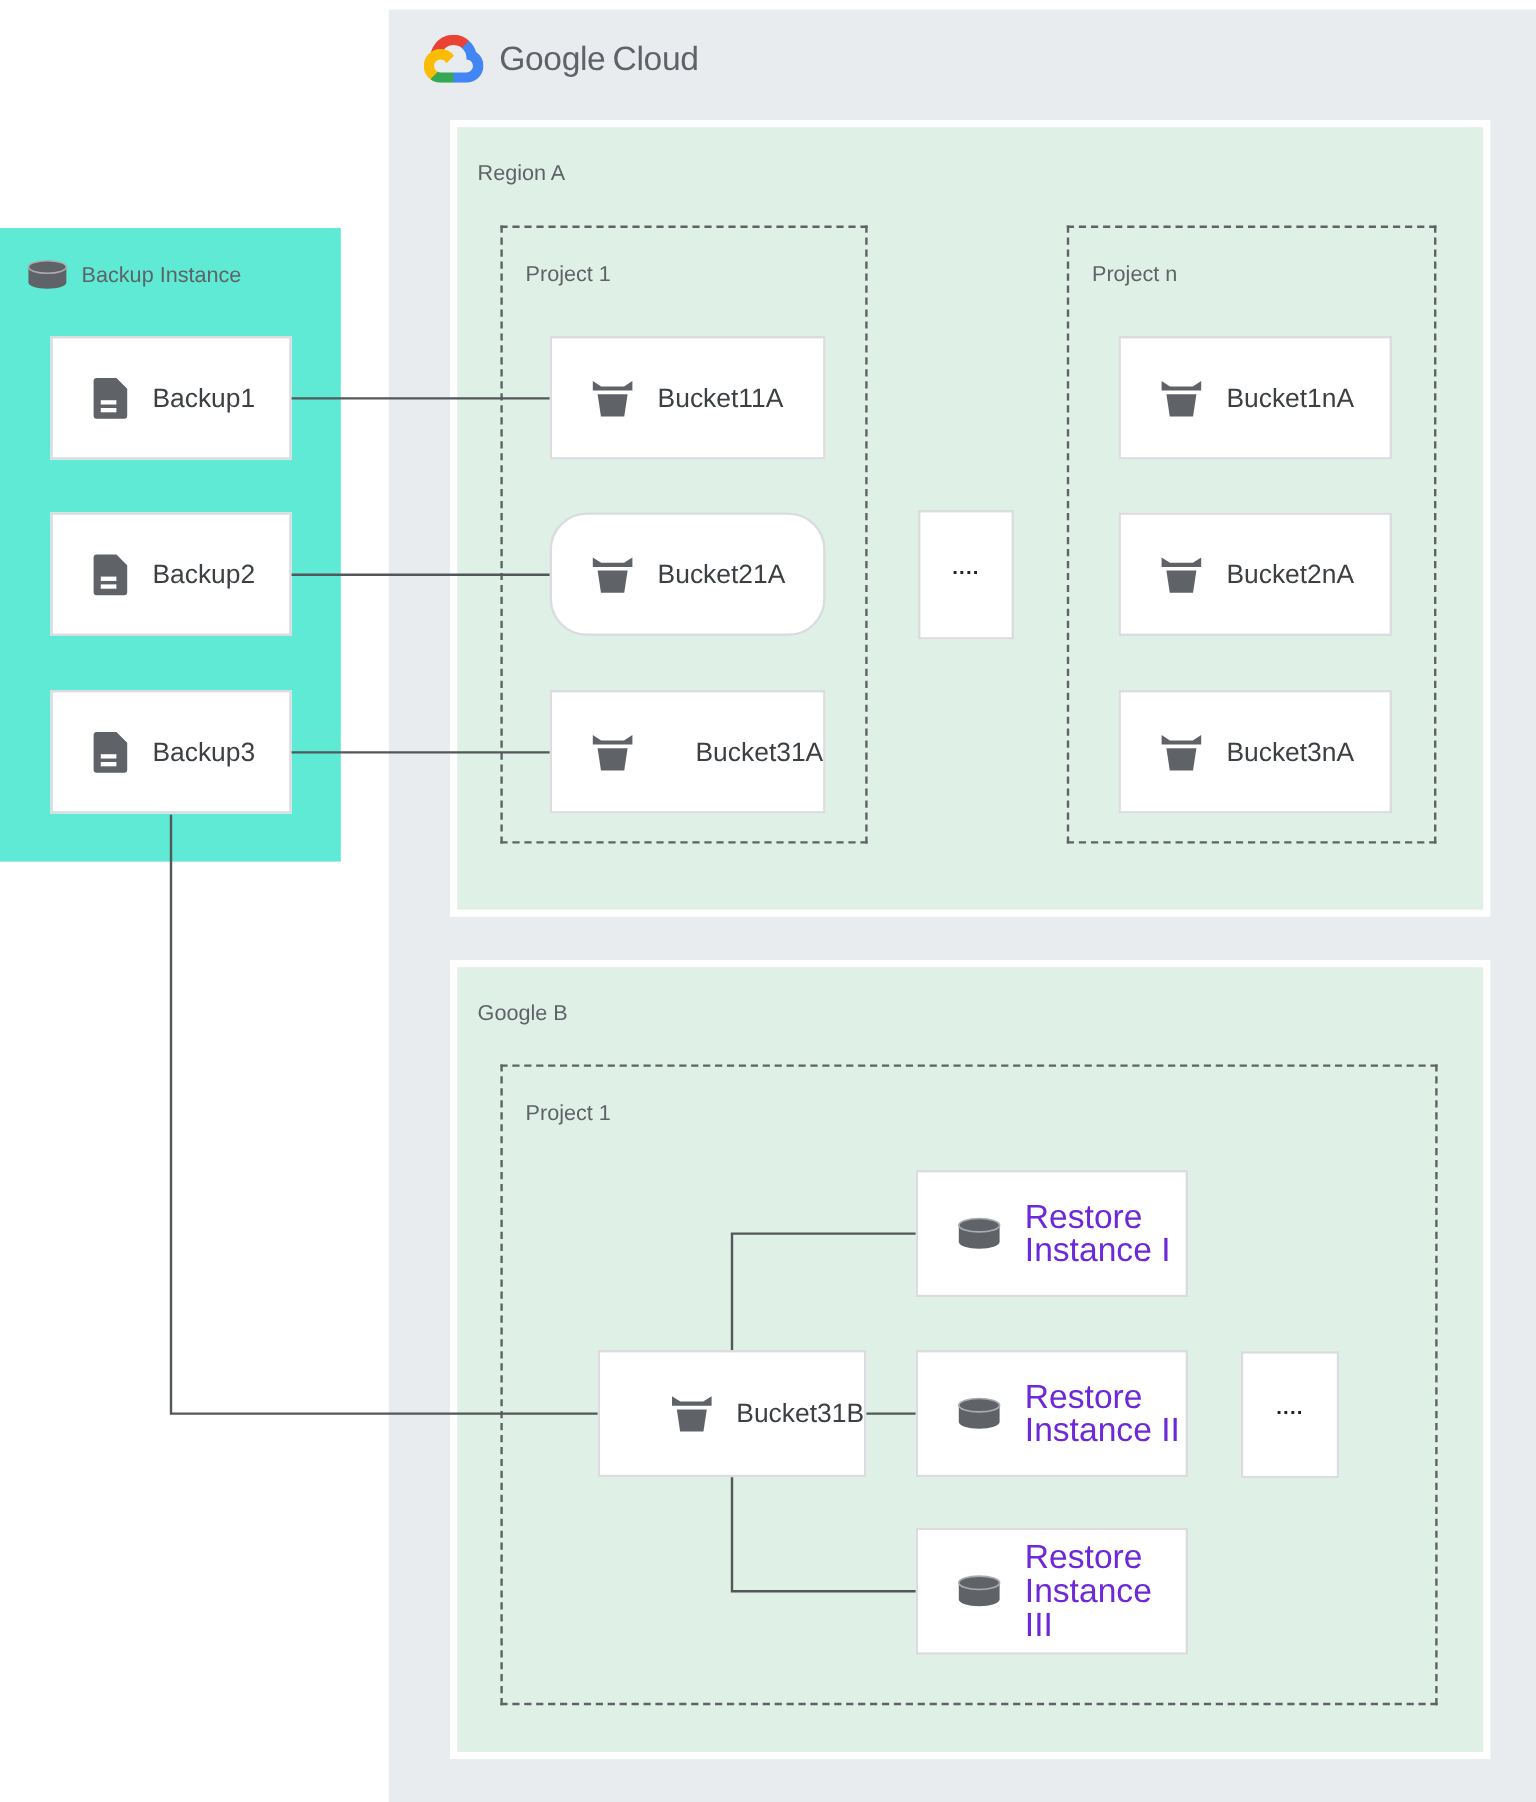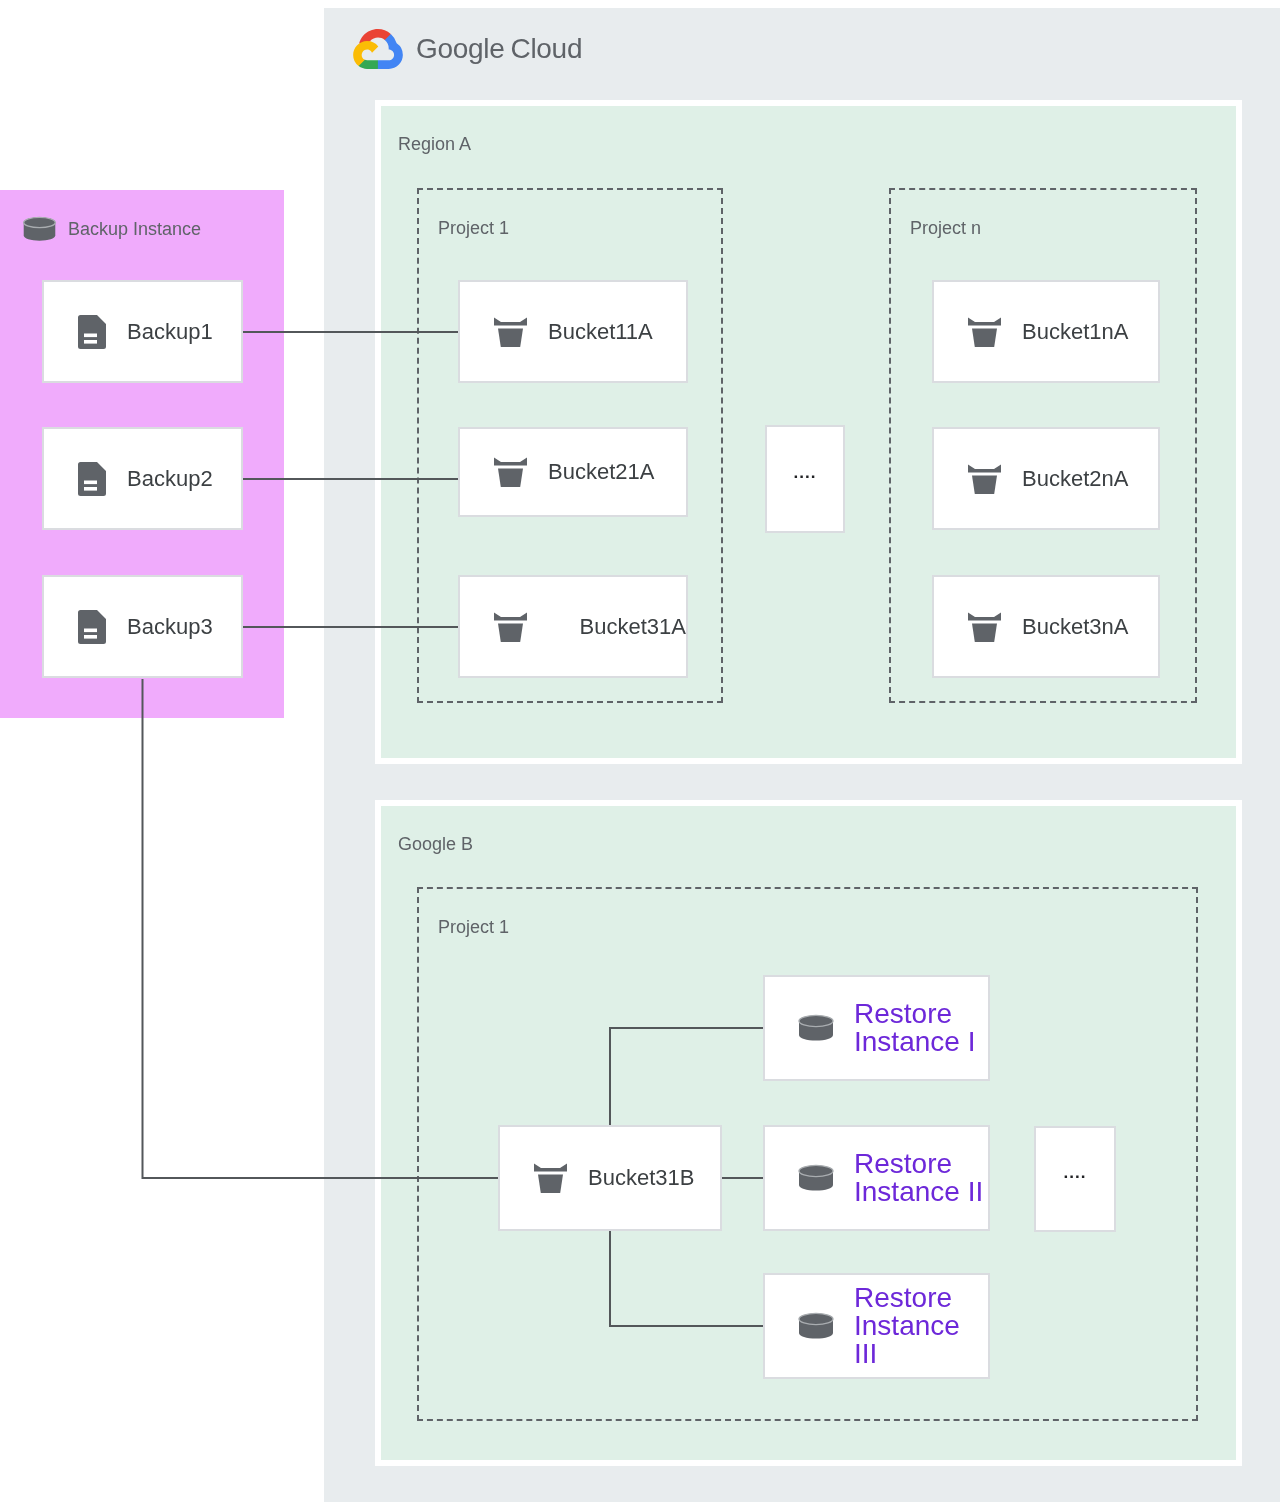--- a/index.html
+++ b/index.html
@@ -12,21 +12,21 @@
 
   
   .logo { position:absolute; left:353px; top:29px; display:flex; align-items:center; gap:13px; z-index:2; }
   .logo svg { width:50px; height:40px; }
   .logo-text { font-size:28px; color:#5f6368; letter-spacing:-0.3px; }
   .logo-text .g1 { font-weight:500; }
   .logo-text .g2 { font-weight:400; margin-left:6px; }
 
   
   .yellow-panel { position:absolute; left:0; top:190px; width:284px; height:528px;
-                  background:#f0abfc; z-index:1; }
+                  background:#5eead4; z-index:1; }
   .panel-header { position:absolute; left:21px; top:26px; display:flex; align-items:center; gap:10px; }
   .panel-header svg { width:37px; height:26px; }
   .panel-header .hdr-label { font-size:18px; color:#5f6368; }
 
   .region { position:absolute; left:375px; width:867px; background:#dff0e7;
             border:6px solid #ffffff; z-index:1; }
   .region-a { top:100px; height:664px; }
   .region-b { top:800px; height:666px; }
   .region-title { position:absolute; left:17px; top:28px; font-size:18px; color:#5f6368; }
 
@@ -130,21 +130,21 @@
     <div class="region-title">Region A</div>
 
     <div class="project" style="left:36px; top:82px; width:306px; height:515px;">
       <div class="project-title">Project 1</div>
       <div class="node" style="left:39px; top:90px; width:230px; height:103px;">
         <svg class="ic-bucket">
             <use href="#icon-bucket"></use>
           </svg>
         <span class="node-label">Bucket11A</span>
       </div>
-      <div class="node" style="left:39px; top:237px; width:230px; height:90px;">
+      <div class="node" style="left:39px; top:237px; width:230px; height:103px;border-radius:31px;">
         <svg class="ic-bucket">
             <use href="#icon-bucket"></use>
           </svg>
         <span class="node-label">Bucket21A</span>
       </div>
       <div class="node" style="left:39px; top:385px; width:230px; height:103px;justify-content:space-between;">
         <svg class="ic-bucket">
             <use href="#icon-bucket"></use>
           </svg>
         <span class="node-label">Bucket31A</span>
@@ -177,21 +177,21 @@
       </div>
     </div>
   </div>
 
   <div class="region region-b">
     <div class="region-title">Google B</div>
 
     <div class="project" style="left:36px; top:81px; width:781px; height:534px;">
       <div class="project-title">Project 1</div>
 
-      <div class="node" style="left:79px; top:236px; width:224px; height:106px;">
+      <div class="node" style="left:79px; top:236px; width:224px; height:106px;justify-content:flex-end;">
         <svg class="ic-bucket">
             <use href="#icon-bucket"></use>
           </svg>
         <span class="node-label">Bucket31B</span>
       </div>
 
       <div class="node" style="left:344px; top:86px; width:227px; height:106px;">
         <svg class="ic-db">
             <use href="#icon-db"></use>
           </svg>

